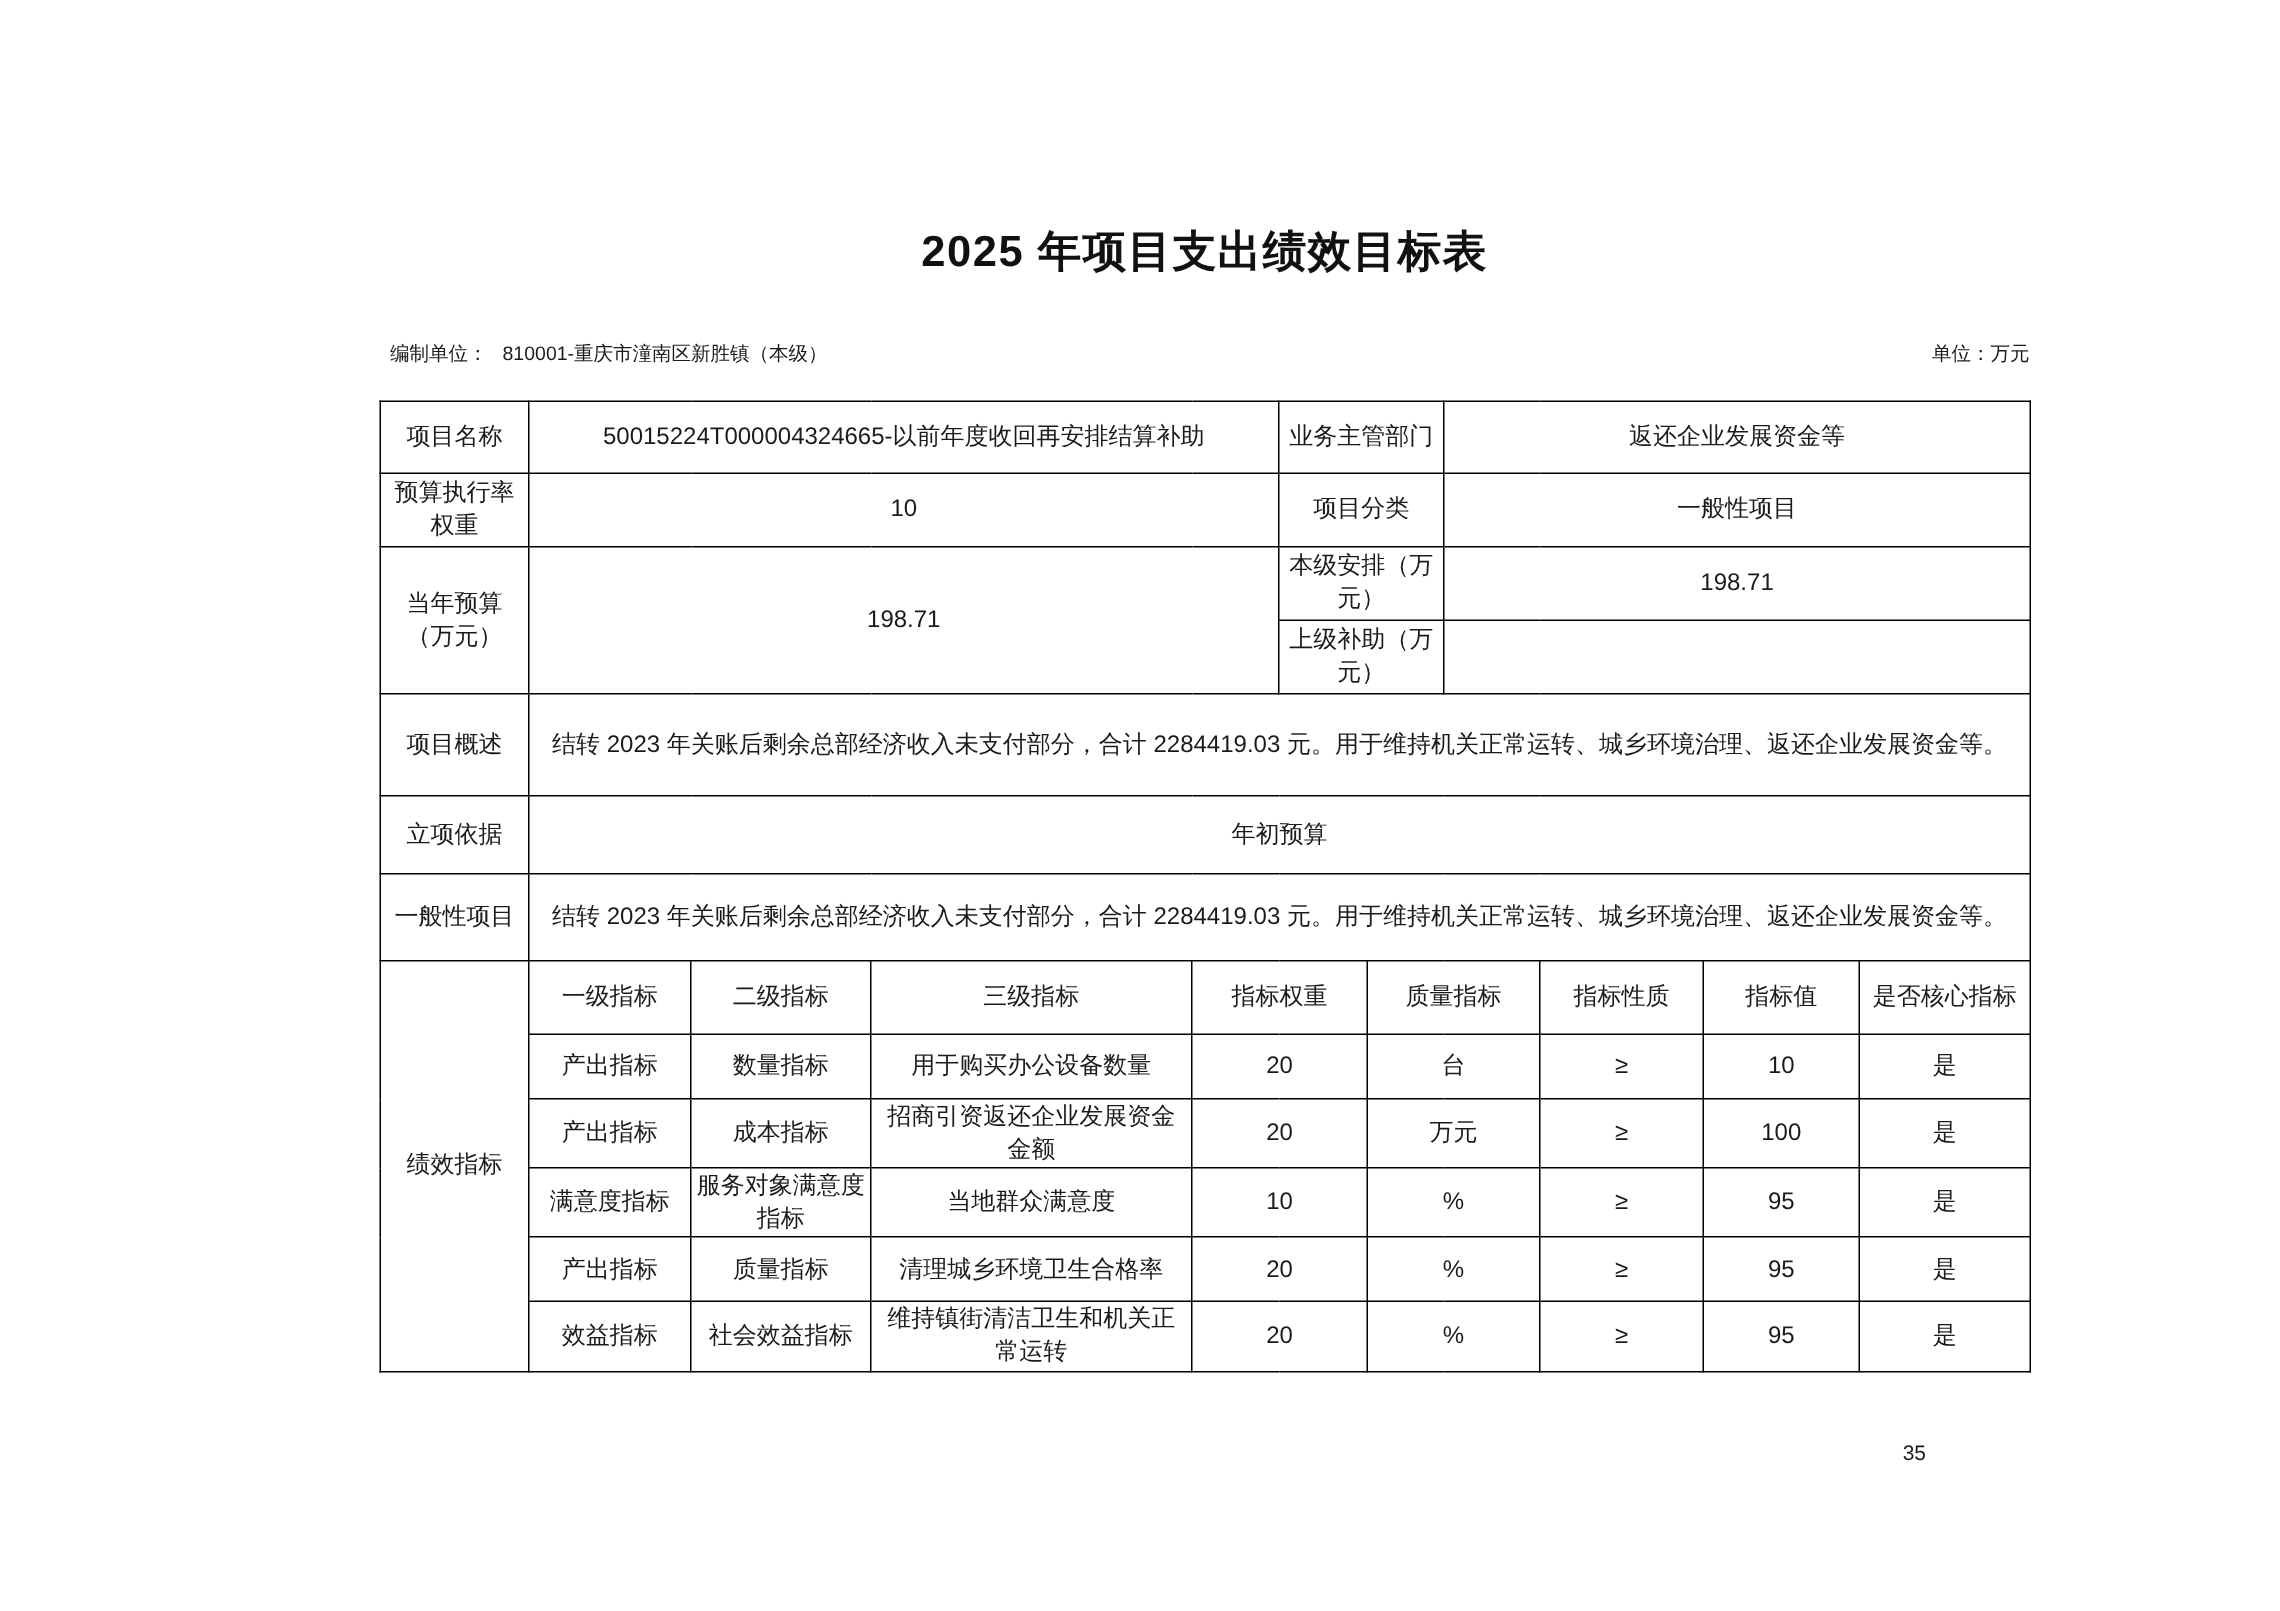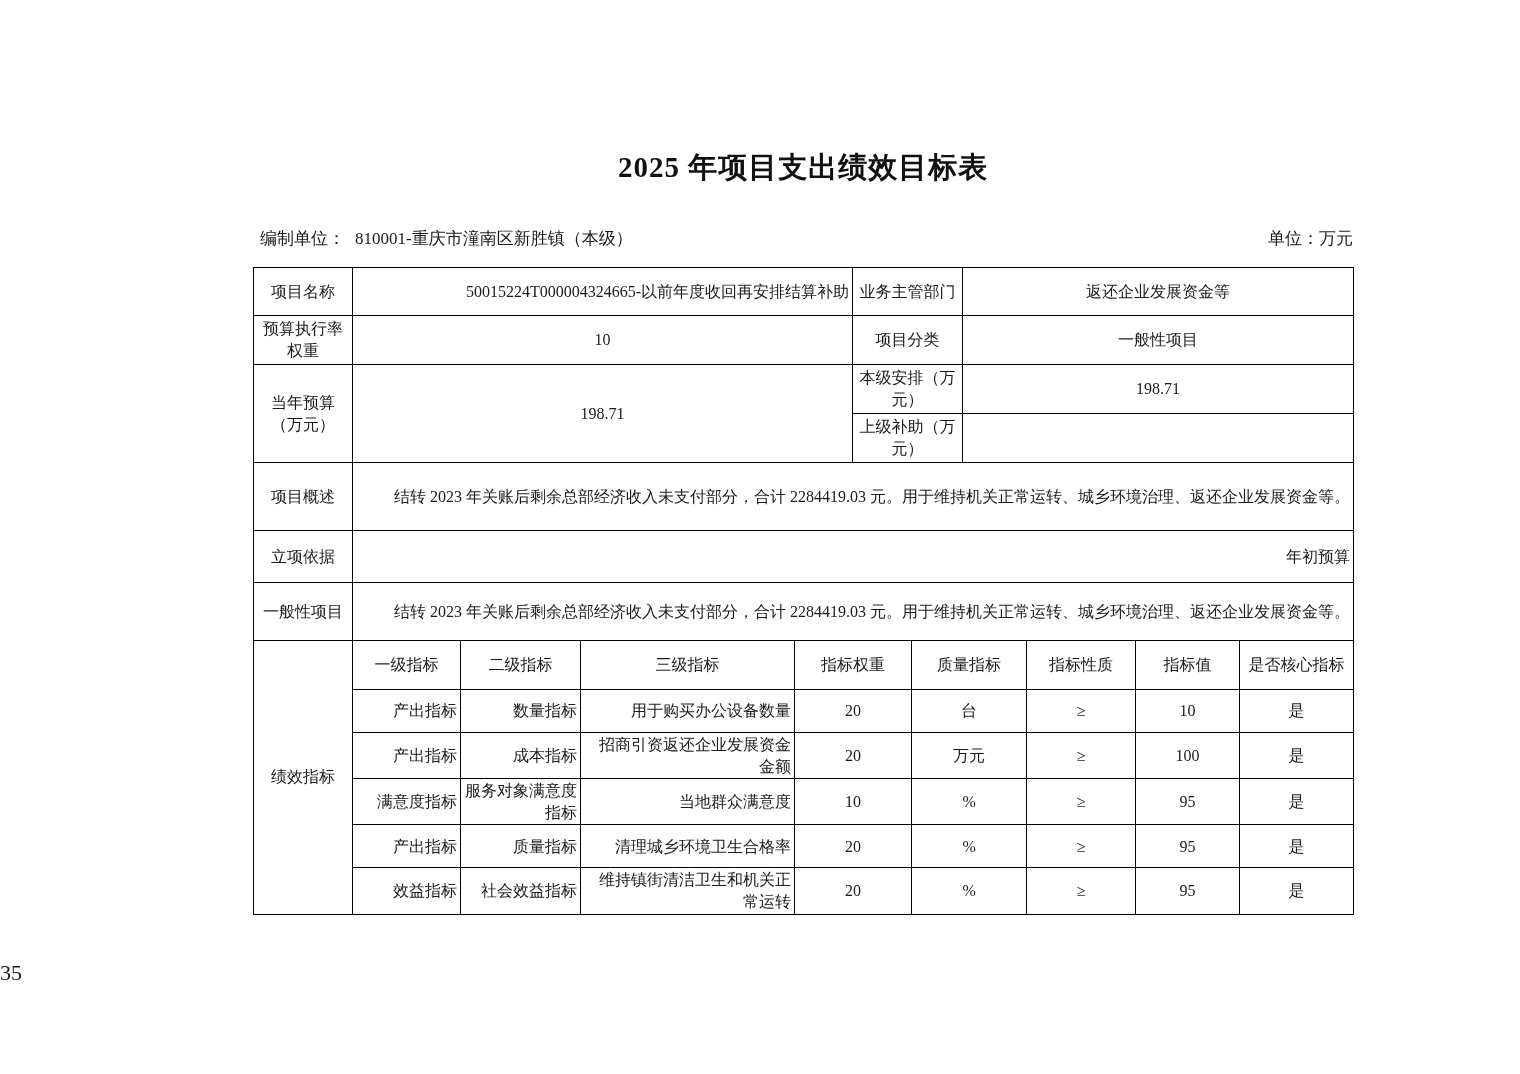--- a/index.html
+++ b/index.html
@@ -2,21 +2,21 @@
 <html><head>
 <meta charset="utf-8">
 <style>
   * { margin: 0; padding: 0; box-sizing: border-box; }
   html, body { background: #e8e8e8; }
   .page {
     position: relative;
     width: 1520px;
     height: 1074px;
     background: #ffffff;
-    font-family: Liberation Serif, serif;
+    font-family: Liberation Sans, sans-serif;
     color: #1a1a1a;
     overflow: hidden;
     margin: 0 auto;
   }
   .content {
     position: absolute;
     left: 253px;
     top: 0;
     width: 1100px;
   }
@@ -31,21 +31,21 @@
     letter-spacing: 1px;
     color: #111;
   }
   .meta-row {
     position: absolute;
     top: 227px;
     left: 0;
     width: 100%;
     display: flex;
     justify-content: space-between;
-    font-size: 17px;
+    font-size: 13px;
   }
   .meta-left { padding-left: 7px; }
   .meta-left .val { margin-left: 10px; }
   table.main {
     position: absolute;
     top: 267px;
     left: 0;
     width: 1100px;
     border-collapse: collapse;
     table-layout: fixed;
@@ -54,28 +54,28 @@
     border-radius: 30px;
   }
   table.main td {
     border: 1px solid #000;
     vertical-align: middle;
     padding: 1px 3px;
     text-align: center;
     word-break: break-all;
   }
   table.main td.lab { padding: 0 2px; }
-  table.main td.tl { text-align: right; }
+  table.main td.tl { text-align: center; }
   .pageno {
     position: absolute;
     top: 960px;
     left: 0;
     width: 1284px;
-    text-align: left;
-    font-size: 22px;
+    text-align: right;
+    font-size: 14px;
   }
 </style>
 </head>
 <body>
 
 <div class="page">
   <div class="content">
 
     <div class="doc-title">2025 年项目支出绩效目标表</div>
 

